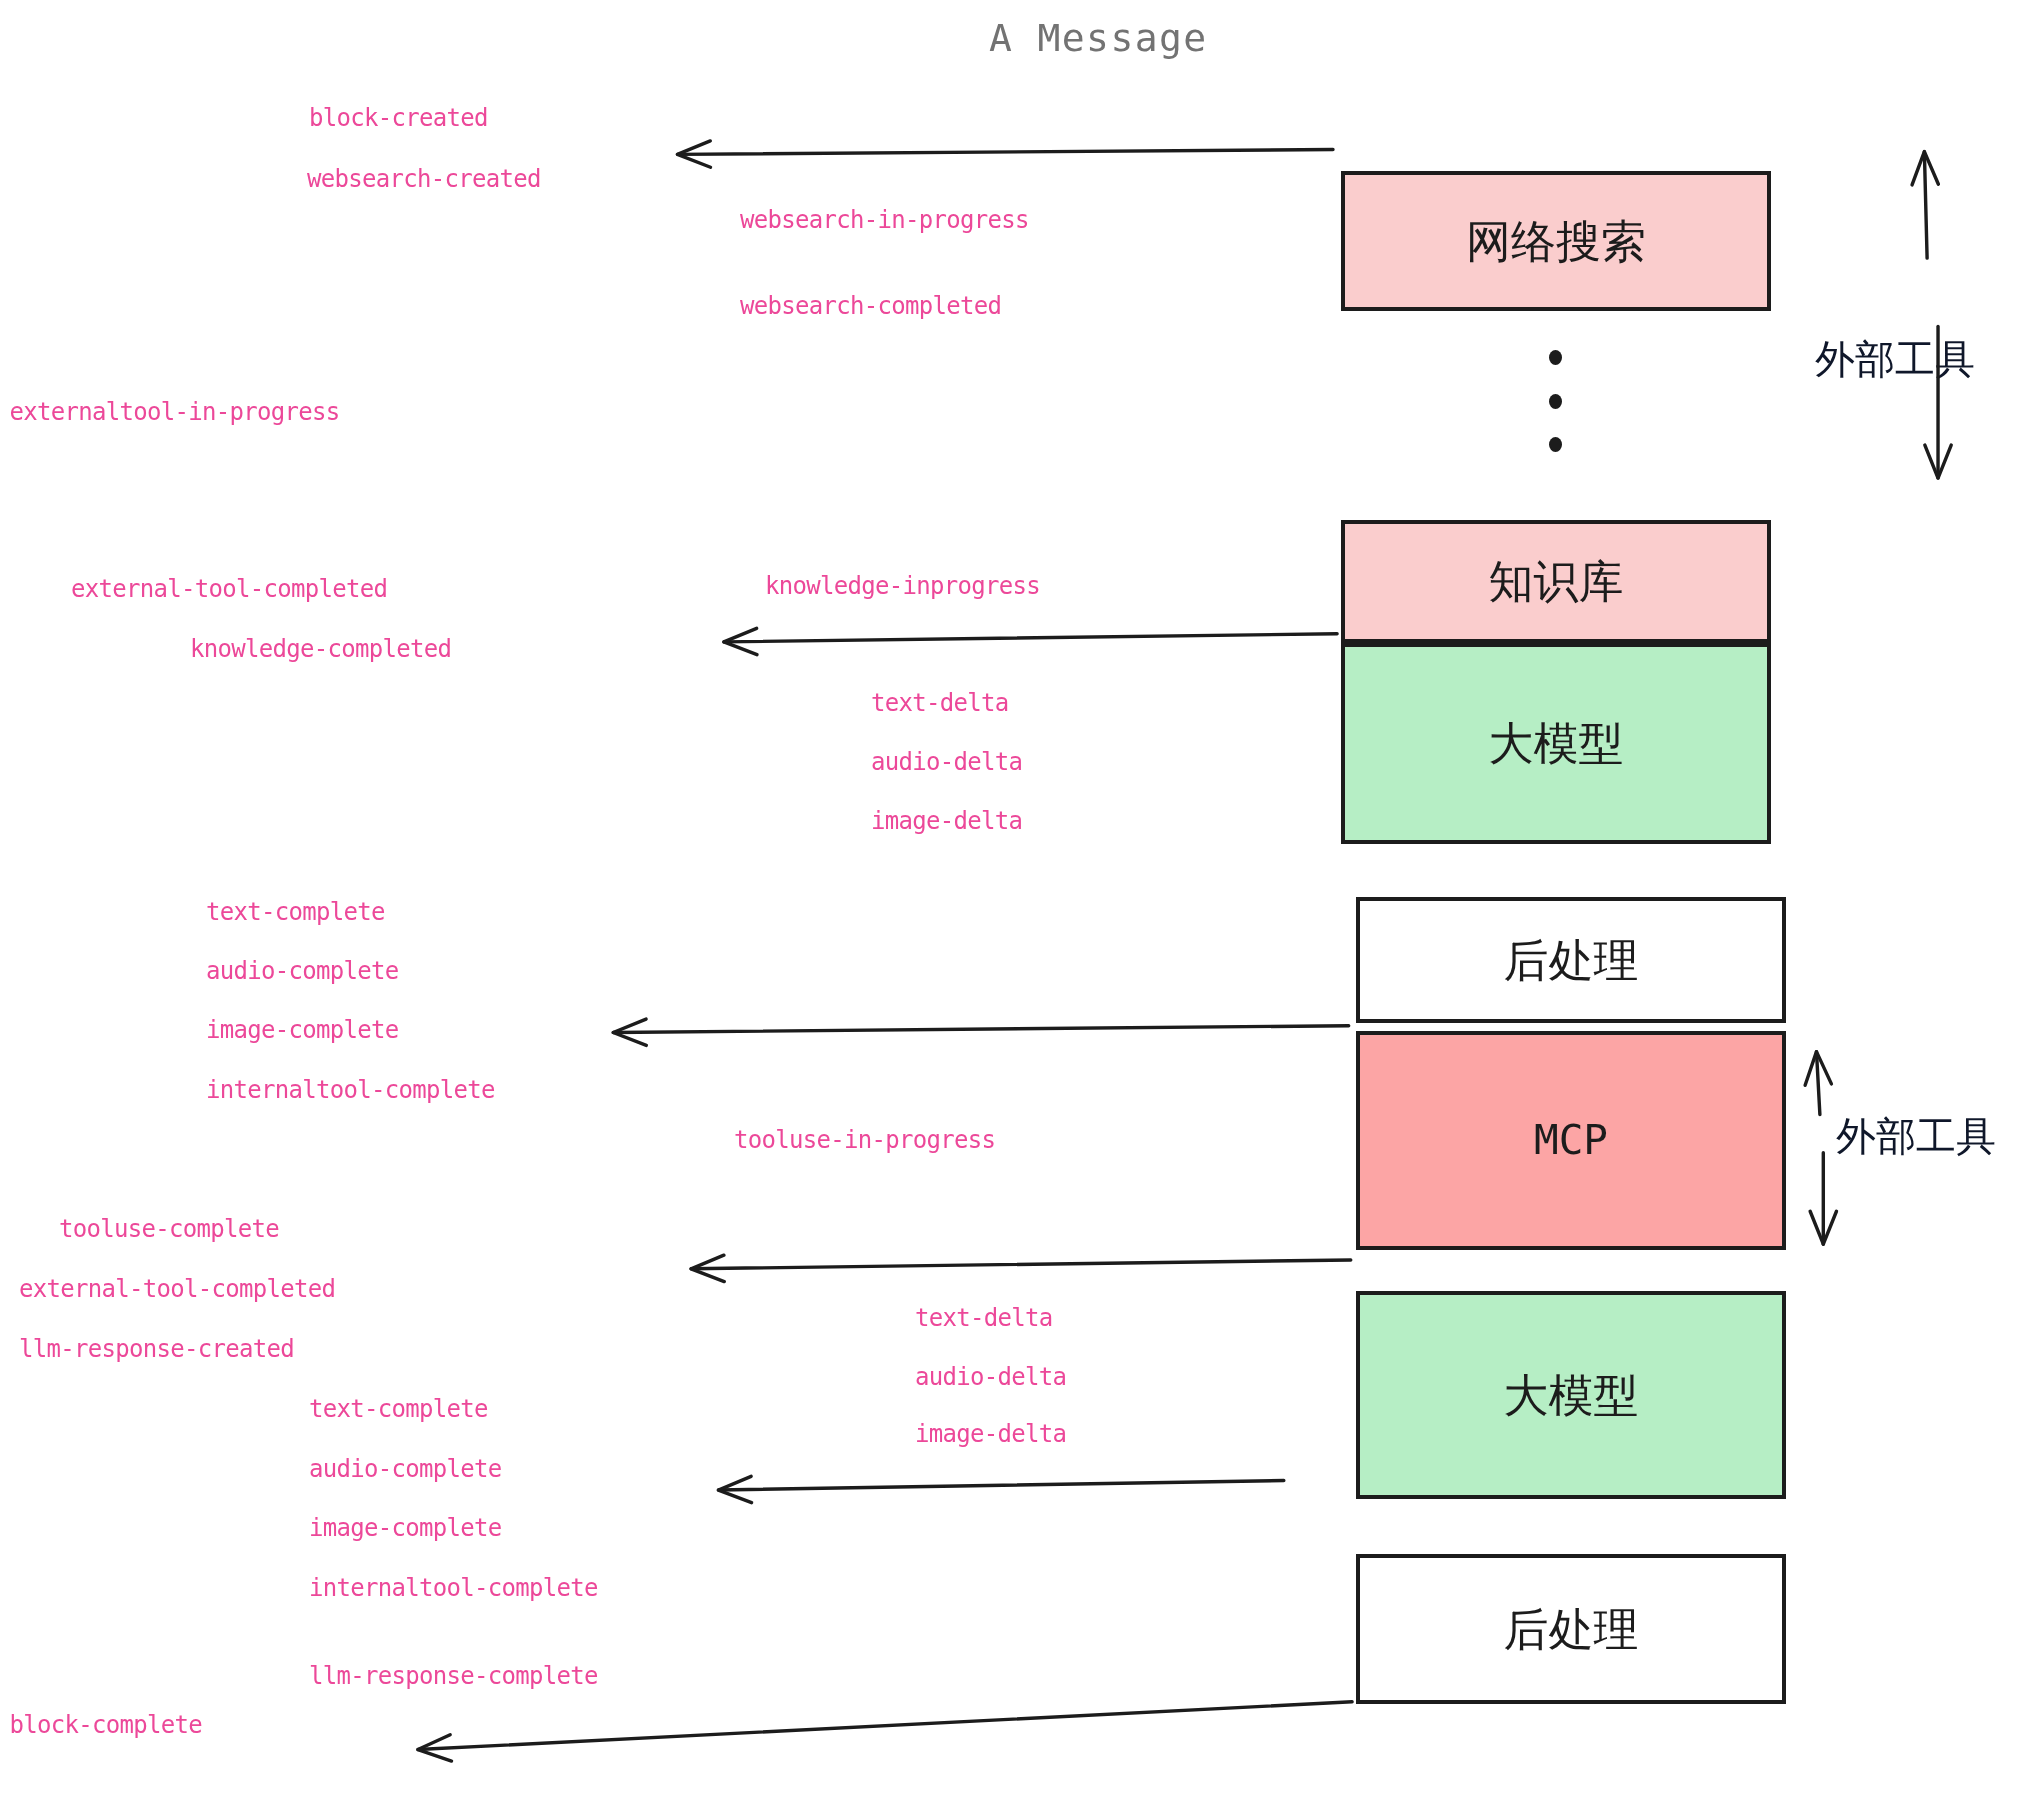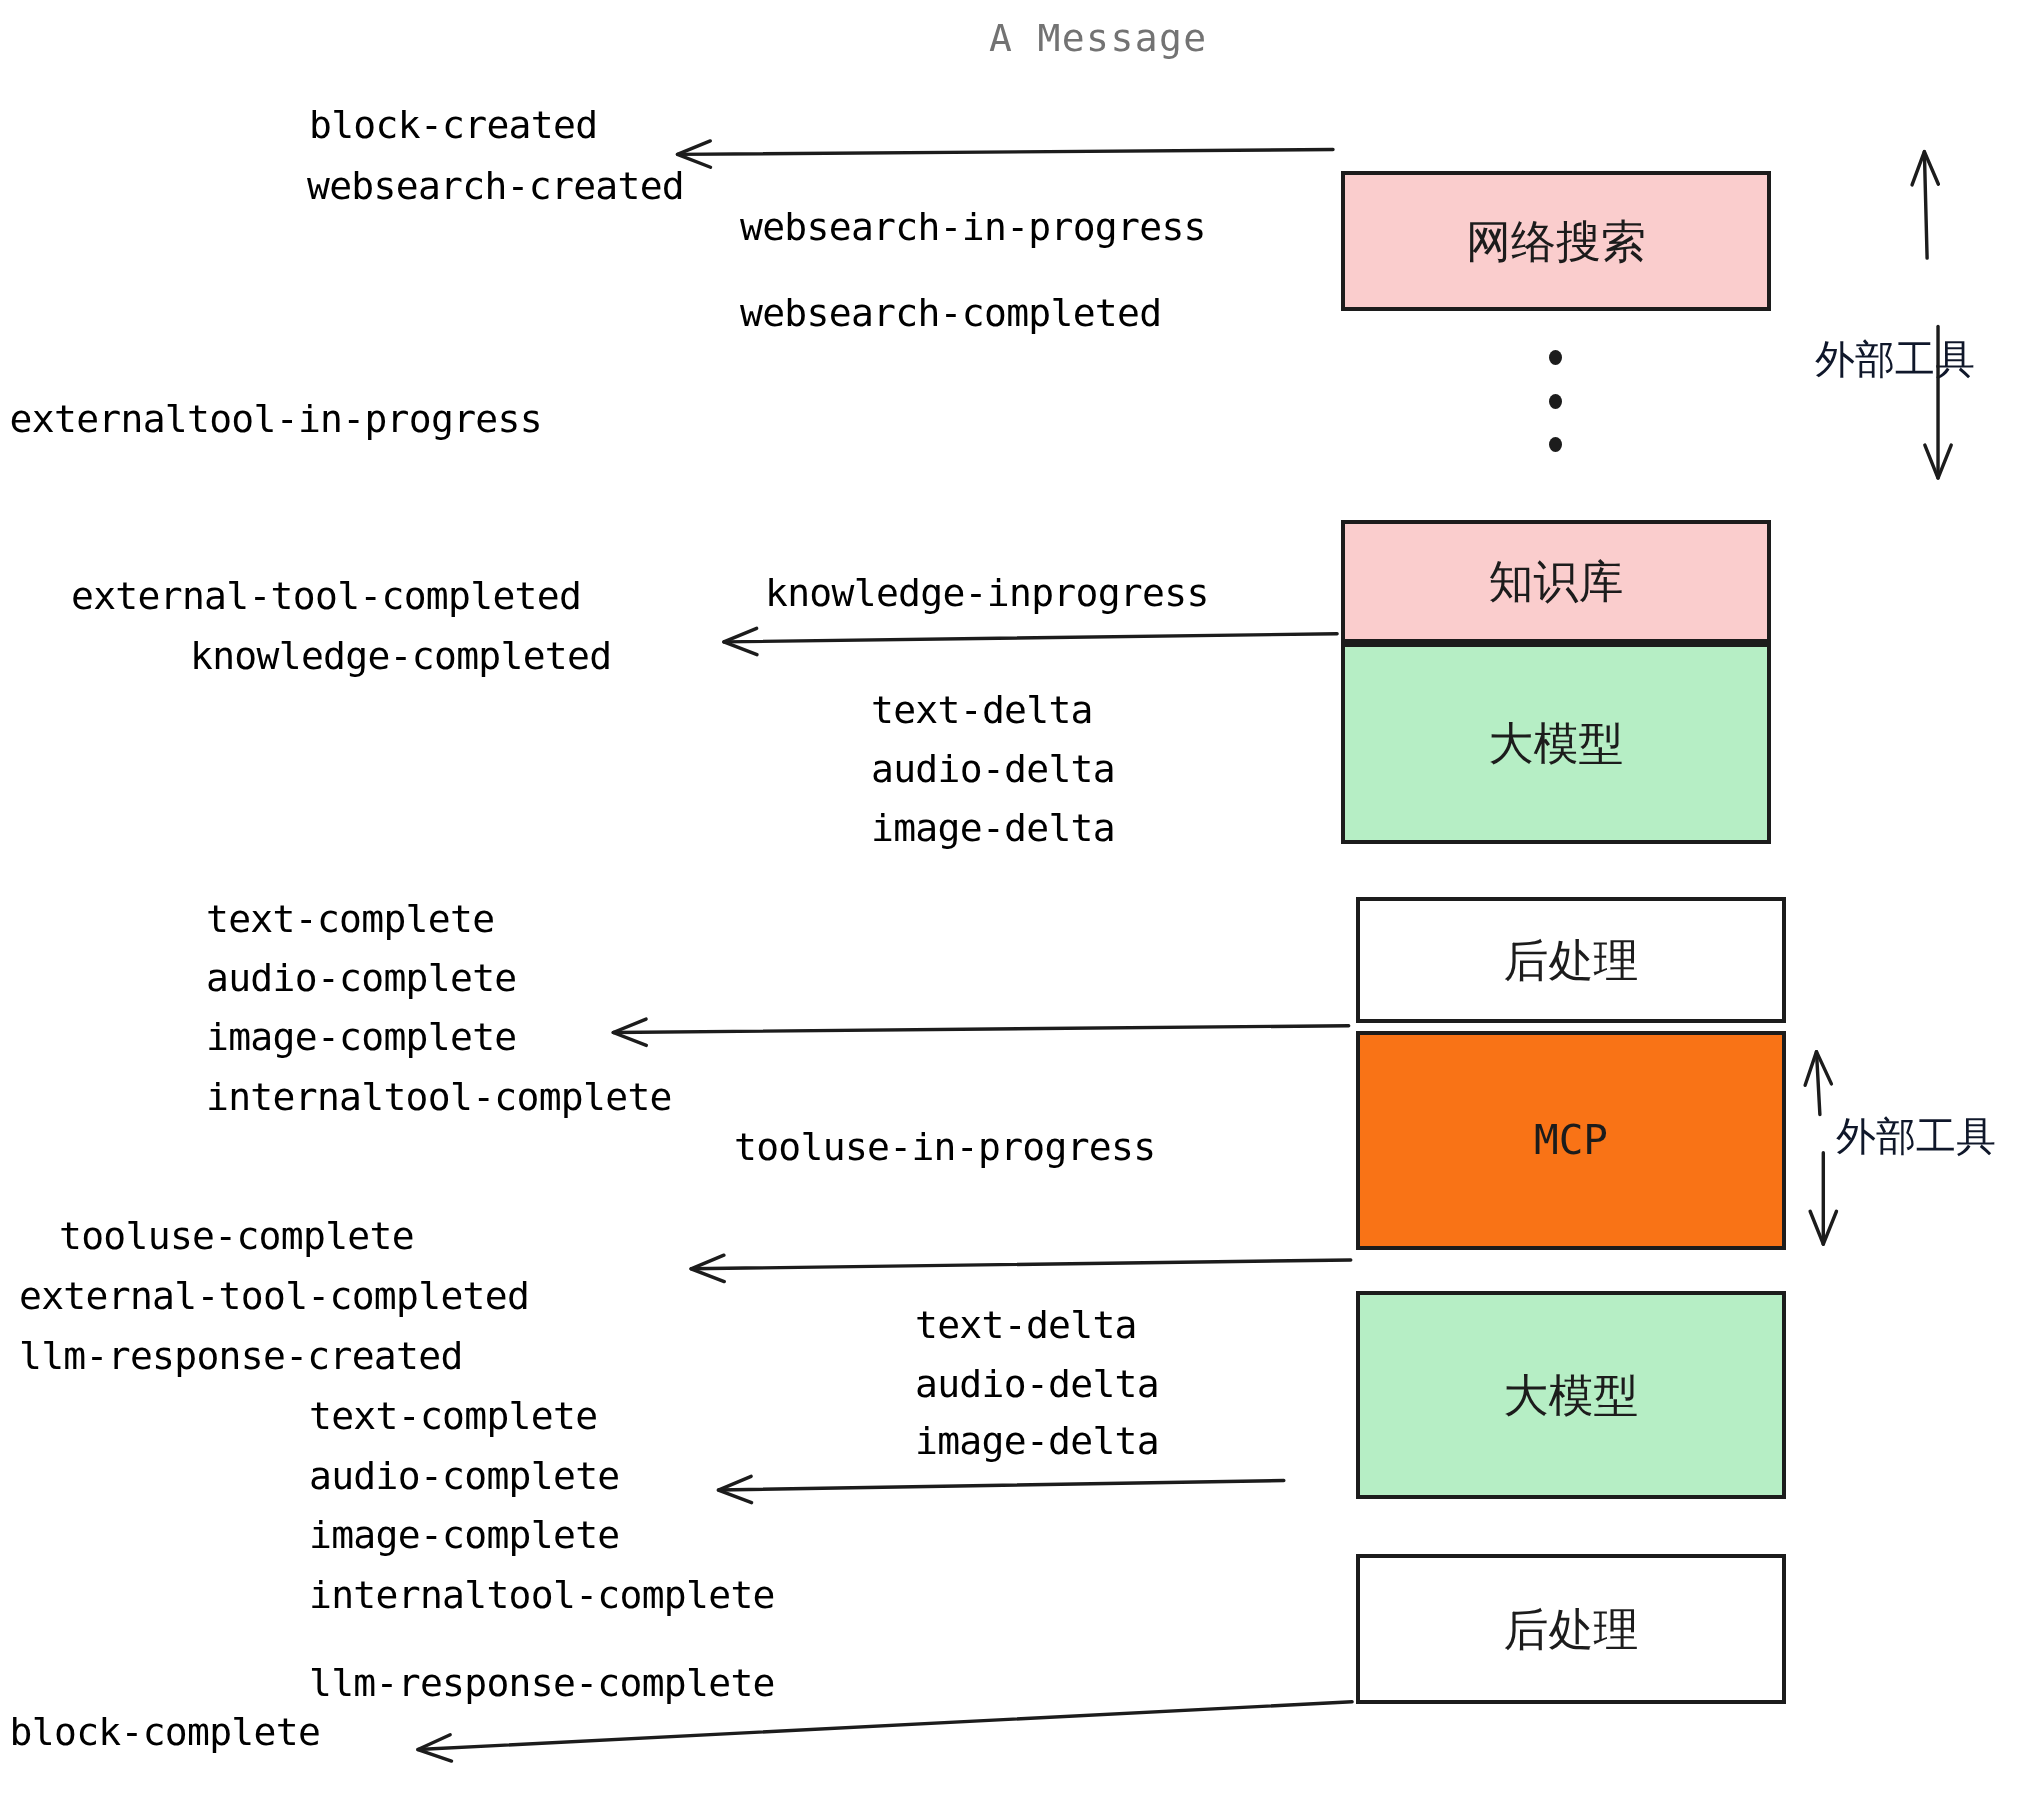--- a/index.html
+++ b/index.html
@@ -6,23 +6,23 @@
   #stage{
     position:relative;
     width:2035px;height:1796px;
     background:#ffffff;
     font-family:"DejaVu Sans Mono","Liberation Mono",monospace;
     overflow:hidden;
   }
   .lbl{
     position:absolute;
     white-space:nowrap;
-    color:#000000;
+    color:#ec4899;
     font-family:"DejaVu Sans Mono","Liberation Mono",monospace;
-    font-size:38px;
+    font-size:24px;
     line-height:1;
     letter-spacing:-0.7px;
   }
   .title{
     position:absolute;
     white-space:nowrap;
     color:#737373;
     font-family:"DejaVu Sans Mono","Liberation Mono",monospace;
     font-size:38px;
     line-height:1;
@@ -81,21 +81,21 @@
       </div>
       <div class="box" style="left: 1341px; top: 520px; width: 430px; height: 123px; background: rgb(250, 205, 205);">
         <span>知识库</span>
       </div>
       <div class="box" style="left: 1341px; top: 643px; width: 430px; height: 201px; background: rgb(182, 238, 197);">
         <span>大模型</span>
       </div>
       <div class="box" style="left: 1356px; top: 897px; width: 430px; height: 126px; background: rgb(255, 255, 255);">
         <span>后处理</span>
       </div>
-      <div class="box mcp" style="left: 1356px; top: 1031px; width: 430px; height: 219px; background: #f97316;">
+      <div class="box mcp" style="left: 1356px; top: 1031px; width: 430px; height: 219px; background: #fca5a5;">
         <span>MCP</span>
       </div>
       <div class="box" style="left: 1356px; top: 1291px; width: 430px; height: 208px; background: rgb(182, 238, 197);">
         <span>大模型</span>
       </div>
       <div class="box" style="left: 1356px; top: 1554px; width: 430px; height: 150px; background: rgb(255, 255, 255);">
         <span>后处理</span>
       </div>
     </div>
 

